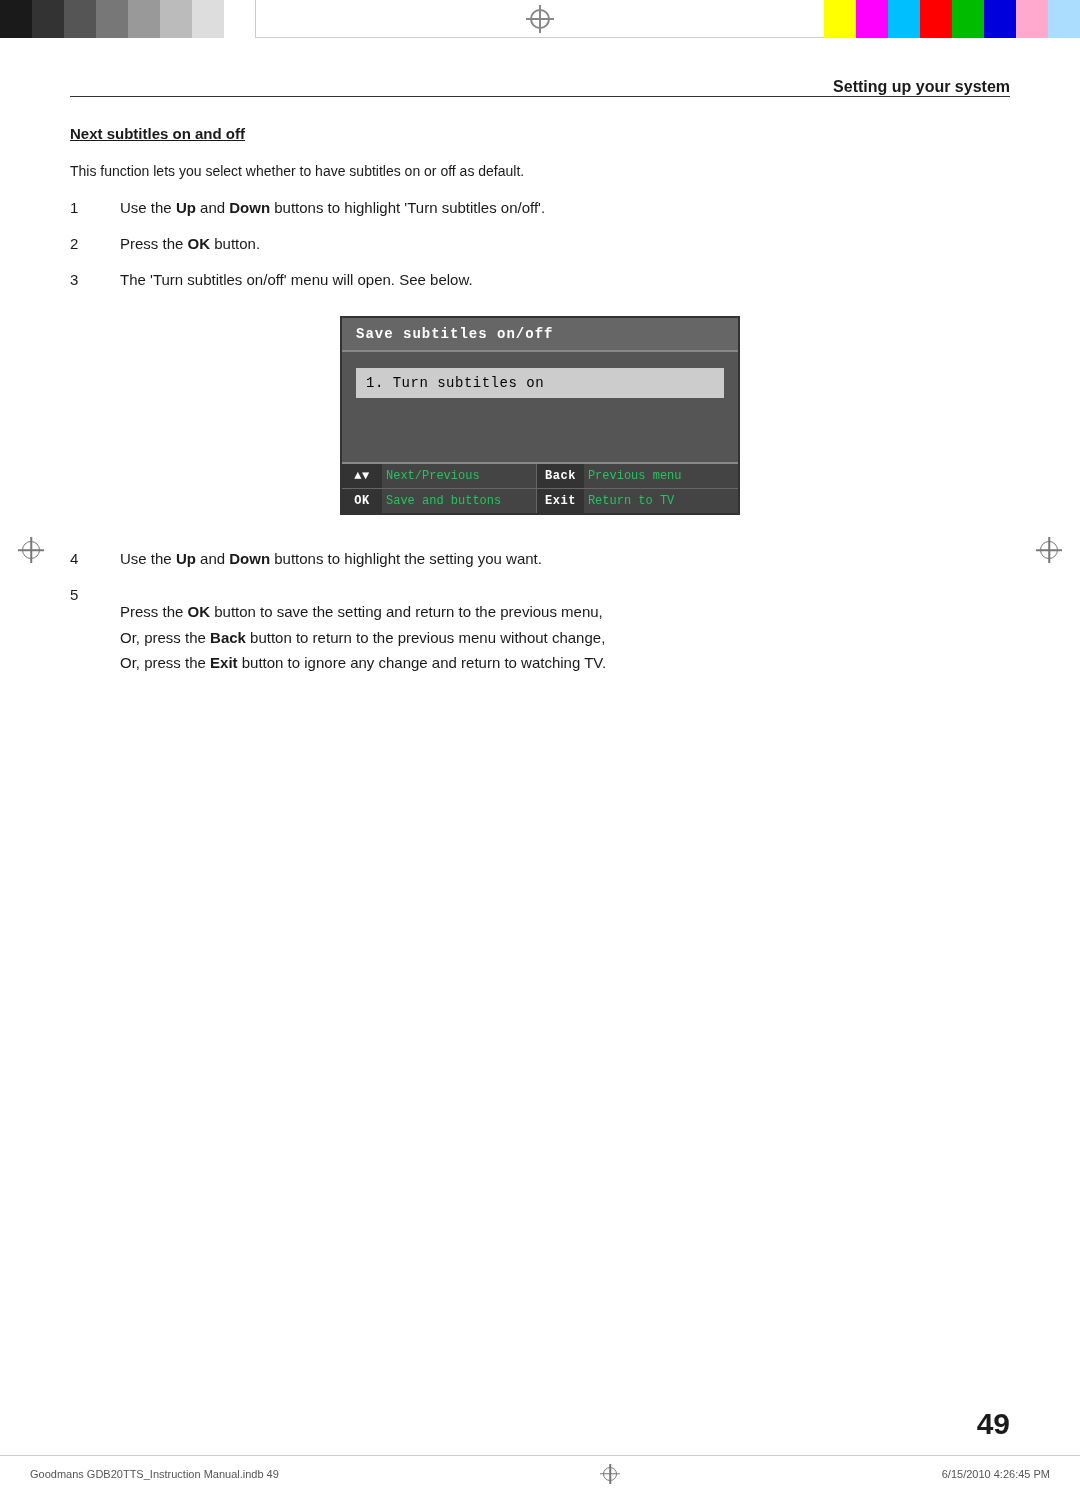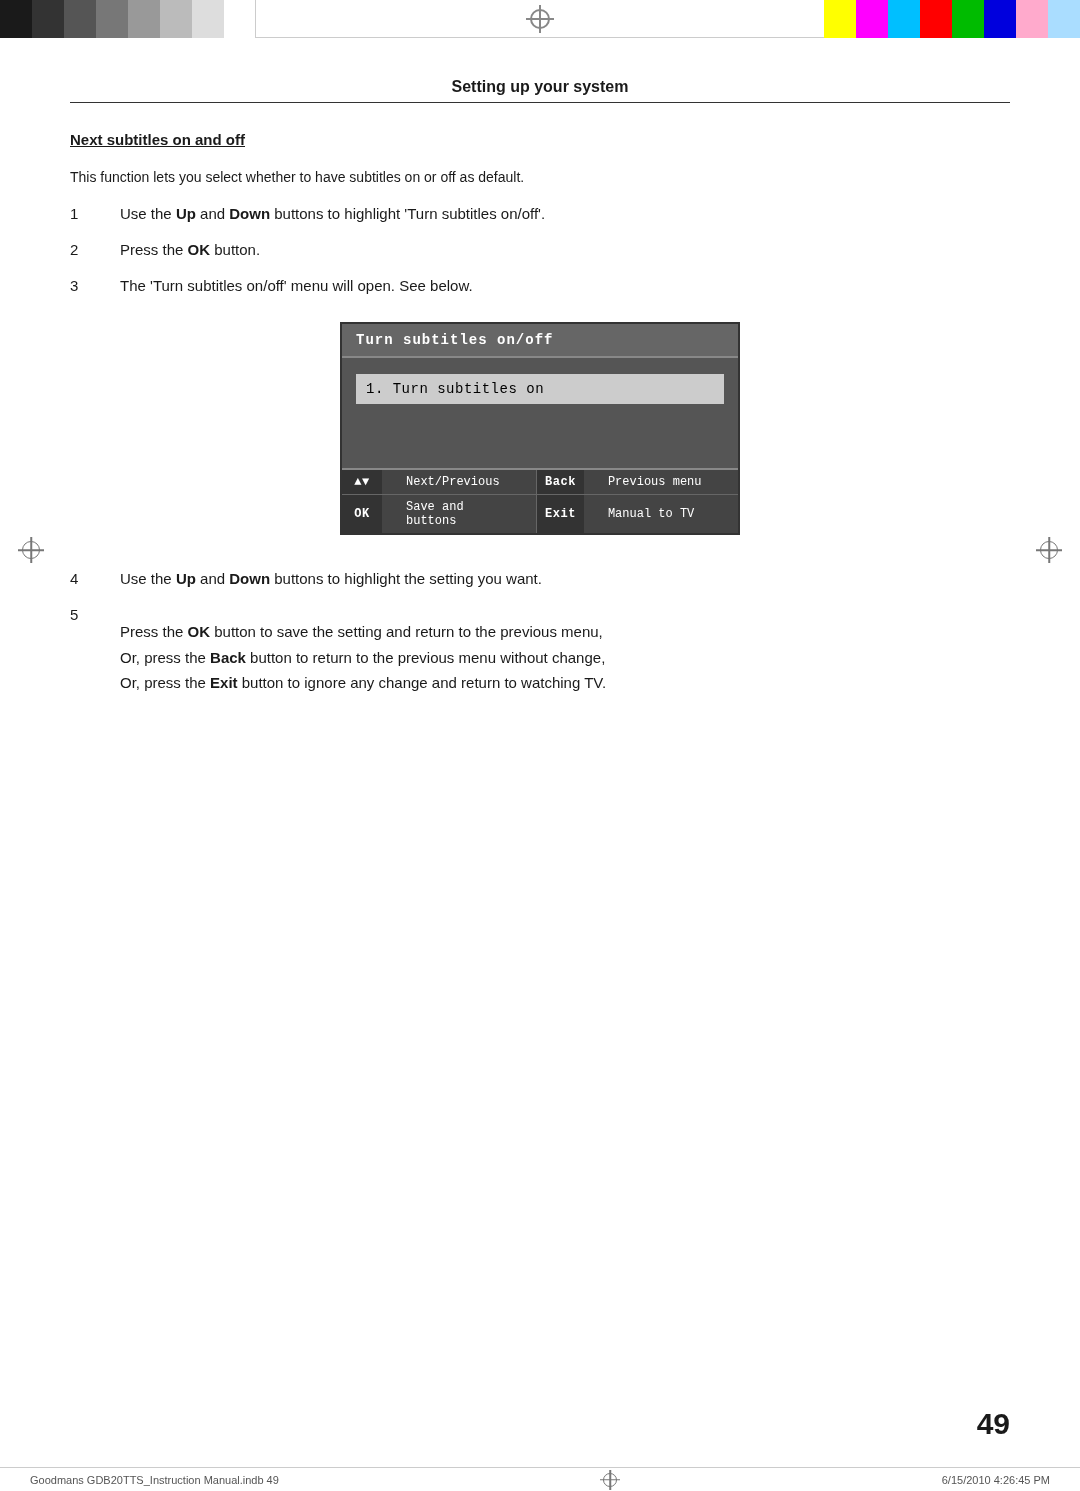--- a/index.html
+++ b/index.html
@@ -86,25 +86,24 @@
       align-items: stretch;
     }
 
     
     .content {
       padding: 40px 70px 60px 70px;
     }
 
     
     .section-header {
-      text-align: center;
+      text-align: right;
       font-size: 16px;
       font-weight: bold;
       margin-bottom: 28px;
-      padding-bottom: 6px;
       border-bottom: 1px solid #333;
     }
 
     
     .subsection-title {
       font-size: 15px;
       font-weight: bold;
       margin-bottom: 18px;
       text-decoration: underline;
     }
@@ -221,23 +220,23 @@
       font-weight: bold;
       padding: 5px 8px;
       letter-spacing: 0.5px;
       display: flex;
       align-items: center;
       min-width: 40px;
       justify-content: center;
     }
 
     .footer-label {
-      color: #ffffff;
+      color: #22c55e;
       font-size: 12px;
-      padding: 5px 24px;
+      padding: 5px 4px;
       flex: 1;
       display: flex;
       align-items: center;
     }
 
     .footer-separator {
       width: 1px;
       background: #666;
     }
 
@@ -294,21 +293,21 @@
       border: 1.5px solid #777;
       border-radius: 50%;
     }
 
     
     .bottom-bar {
       position: absolute;
       bottom: 0;
       left: 0;
       right: 0;
-      height: 24px;
+      height: 36px;
       border-top: 1px solid #ccc;
       display: flex;
       align-items: center;
       justify-content: space-between;
       padding: 0 30px;
       font-size: 11px;
       color: #555;
     }
 
     .bottom-bar-center {
@@ -407,21 +406,21 @@
         The 'Turn subtitles on/off' menu will open. See below.
       </span>
     </li>
 
   </ol>
 
   <div class="tv-menu-container">
     <div class="tv-menu">
 
       <div class="tv-menu-title">
-        <span>Turn subtitles on/off</span>
+        <span>Save subtitles on/off</span>
       </div>
 
       <div class="tv-menu-body">
 
         <div class="tv-menu-item highlighted">
           <span>1. Turn subtitles on</span>
         </div>
 
 
         <div class="tv-menu-spacer"></div>
@@ -450,21 +449,21 @@
             <span>OK</span>
           </div>
           <div class="footer-label">
             <span>Save and buttons</span>
           </div>
           <div class="footer-separator"></div>
           <div class="footer-key">
             <span>Exit</span>
           </div>
           <div class="footer-label">
-            <span>Manual to TV</span>
+            <span>Return to TV</span>
           </div>
         </div>
 
       </div>
     </div>
   </div>
 
   <ol class="numbered-list" style="margin-top:10px;">
 
     <li>

